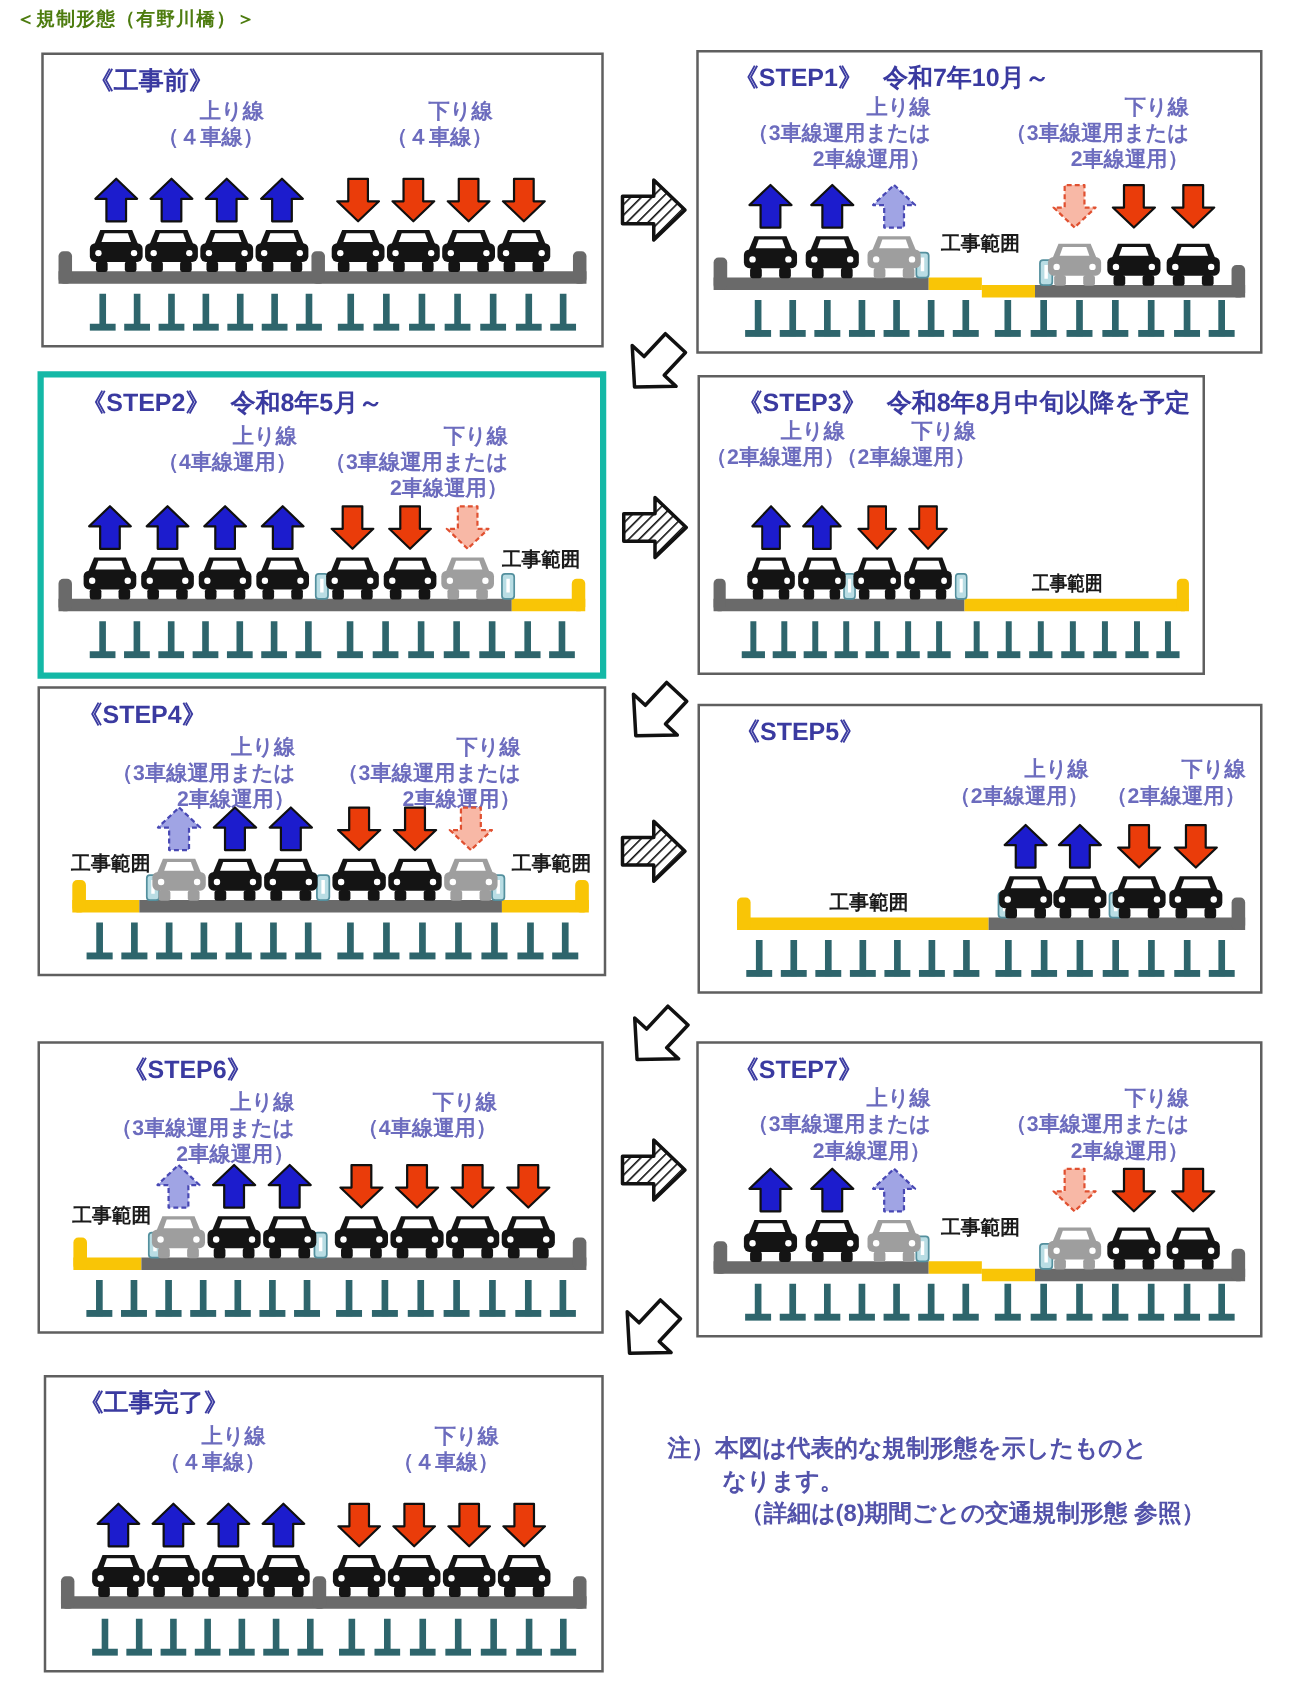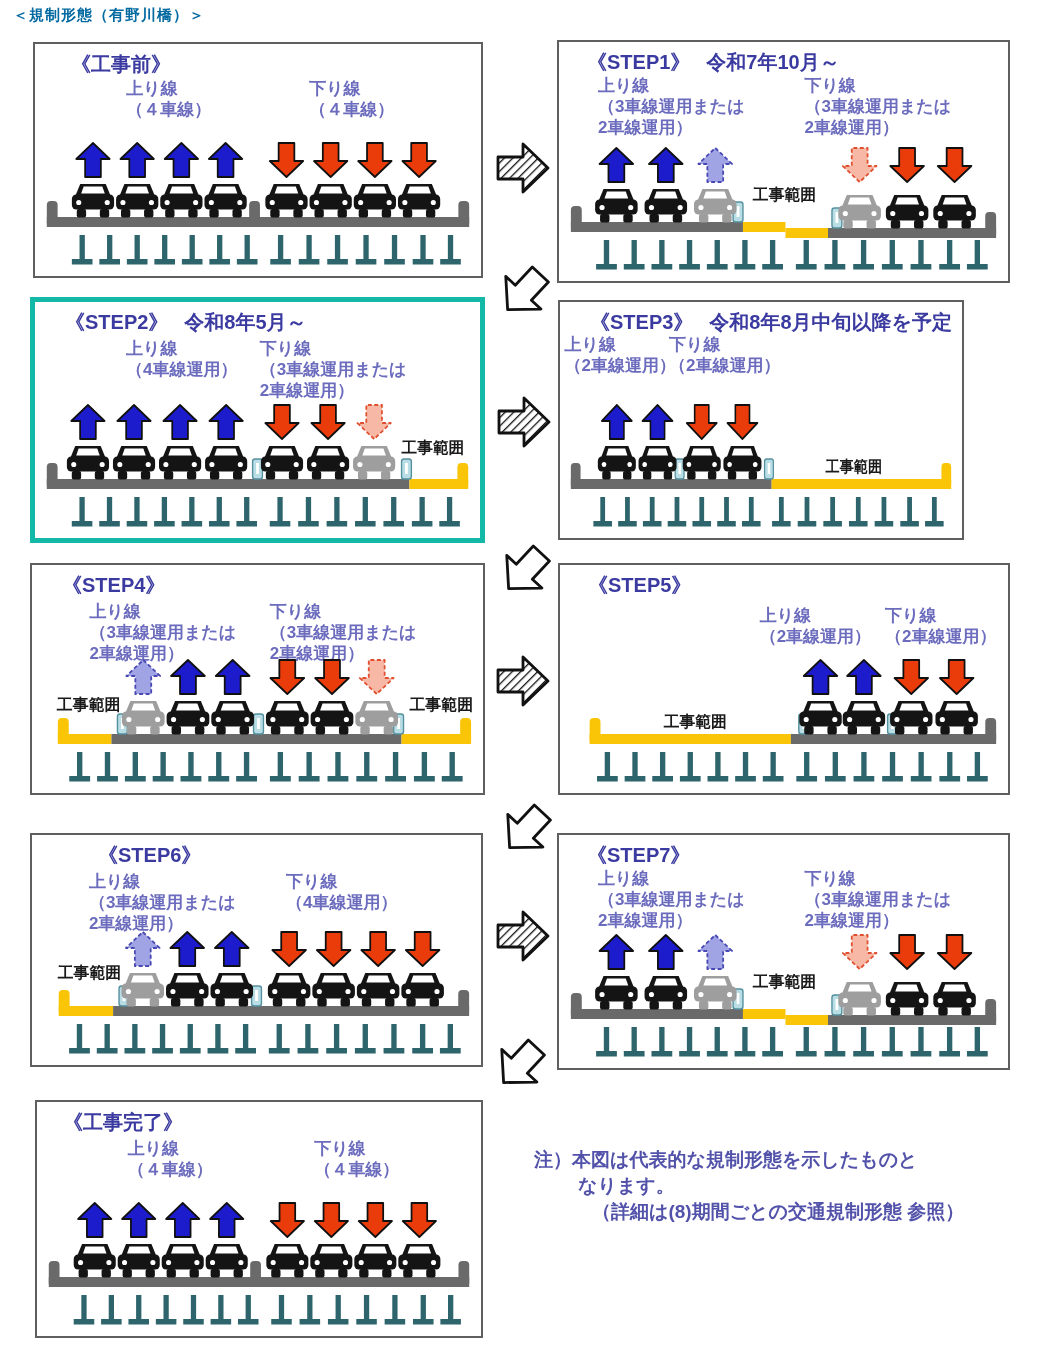--- a/index.html
+++ b/index.html
@@ -1,23 +1,23 @@
 <!DOCTYPE html>
 <html><head>
 <meta charset="utf-8">
 <style>
   html,body{margin:0;padding:0;background:#fff;}
   body{font-family:"Liberation Sans","DejaVu Sans",sans-serif;}
   .canvas{position:relative;width:1049px;height:1350px;background:#ffffff;overflow:hidden;}
-  .page-title{position:absolute;left:13px;top:6px;font-size:15px;font-weight:bold;color:#0369a1;letter-spacing:1px;white-space:nowrap;}
+  .page-title{position:absolute;left:13px;top:6px;font-size:15px;font-weight:bold;color:#4d7c0f;letter-spacing:1px;white-space:nowrap;}
   .panel{position:absolute;background:#ffffff;border:2px solid #5f5f5f;box-sizing:border-box;}
   .panel.highlight{border:5px solid #14b8a6;}
   .panel-header{position:absolute;top:7px;font-size:20px;font-weight:bold;color:#3a3aa0;white-space:nowrap;}
   .panel-date{margin-left:16px;}
-  .lane-label{position:absolute;transform:translateX(-50%);text-align:left;font-size:17px;font-weight:bold;color:#6c6cbe;line-height:1.24;white-space:nowrap;}
+  .lane-label{position:absolute;transform:translateX(-50%);text-align:right;font-size:17px;font-weight:bold;color:#6c6cbe;line-height:1.24;white-space:nowrap;}
   .diagram{position:absolute;left:2px;right:2px;bottom:3px;height:134px;}
   .diagram svg{display:block;width:100%;height:134px;}
   .connector{position:absolute;}
   .note{position:absolute;left:534px;top:1147px;font-size:19px;font-weight:bold;color:#5252aa;line-height:1.38;white-space:nowrap;}
   .note .l2{margin-left:44px;}
   .note .l3{margin-left:58px;}
   .zone-text{font-family:"Liberation Sans","DejaVu Sans",sans-serif;font-weight:bold;font-size:16px;fill:#1a1a1a;}
 </style>
 </head>
 <body>
@@ -650,21 +650,21 @@
     <rect x="5.5" y="26" width="9.5" height="8.5" rx="2" fill="#141414"></rect>
     <rect x="29" y="26" width="9.5" height="8.5" rx="2" fill="#141414"></rect>
   </g>
             <g transform="translate(187,4)">
     <polygon points="17,34 0,18 9,18 9,0 25,0 25,18 34,18" fill="#ea3c0a" stroke="#101010" stroke-width="1.8" stroke-linejoin="round"></polygon>
             </g>
             <text class="zone-text" x="330" y="71" text-anchor="middle">工事範囲</text>
           </svg>
         </div>
       </section>
-      <section class="panel" style="left: 30px; top: 563px; width: 455px; height: 232px; padding-left: 21px;">
+      <section class="panel" style="left: 30px; top: 549px; width: 455px; height: 232px; padding-left: 21px;">
         <div class="panel-header" style="left: 30px;"><span>《STEP4》</span></div>
         <div class="lane-label" style="left: 29%; top: 36px;">
           <div>上り線</div>
           <div>（3車線運用または</div>
           <div>2車線運用）</div>
         </div>
         <div class="lane-label" style="left: 69%; top: 36px;">
           <div>下り線</div>
           <div>（3車線運用または</div>
           <div>2車線運用）</div>

